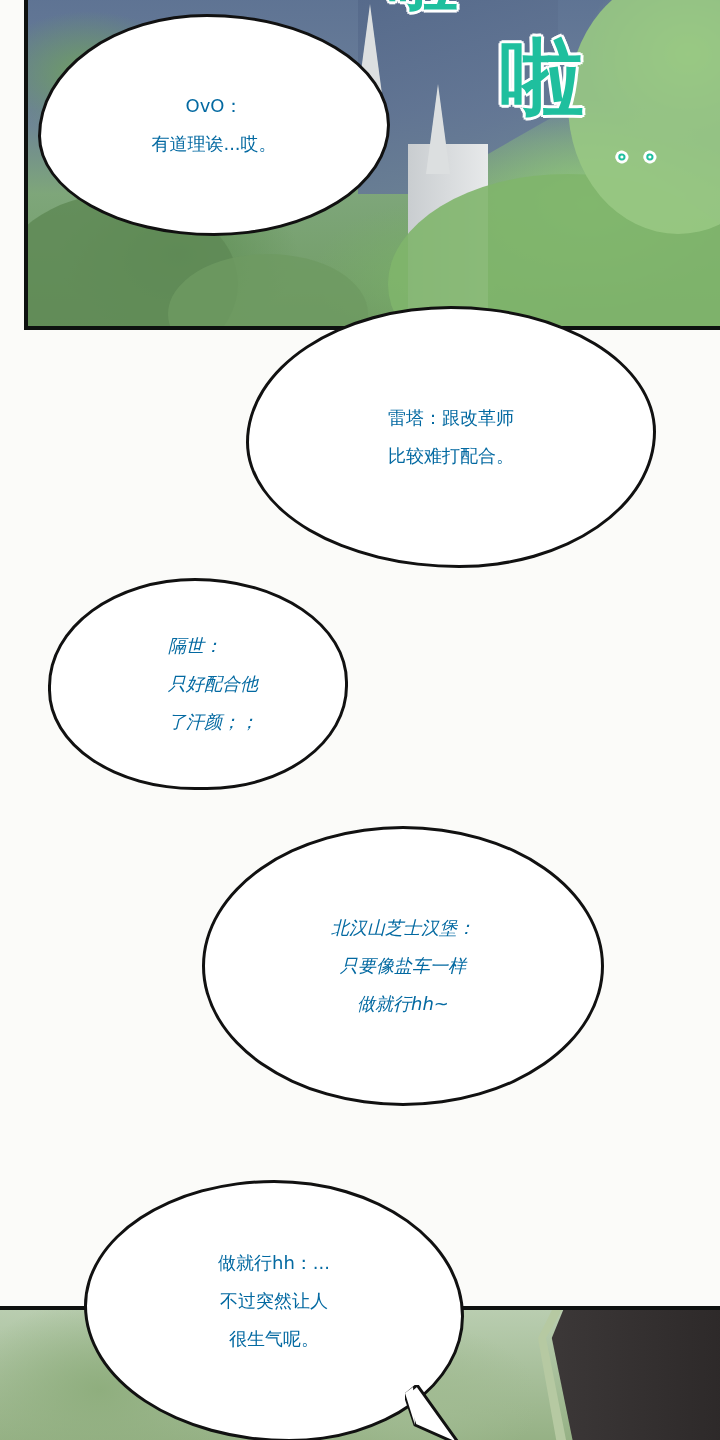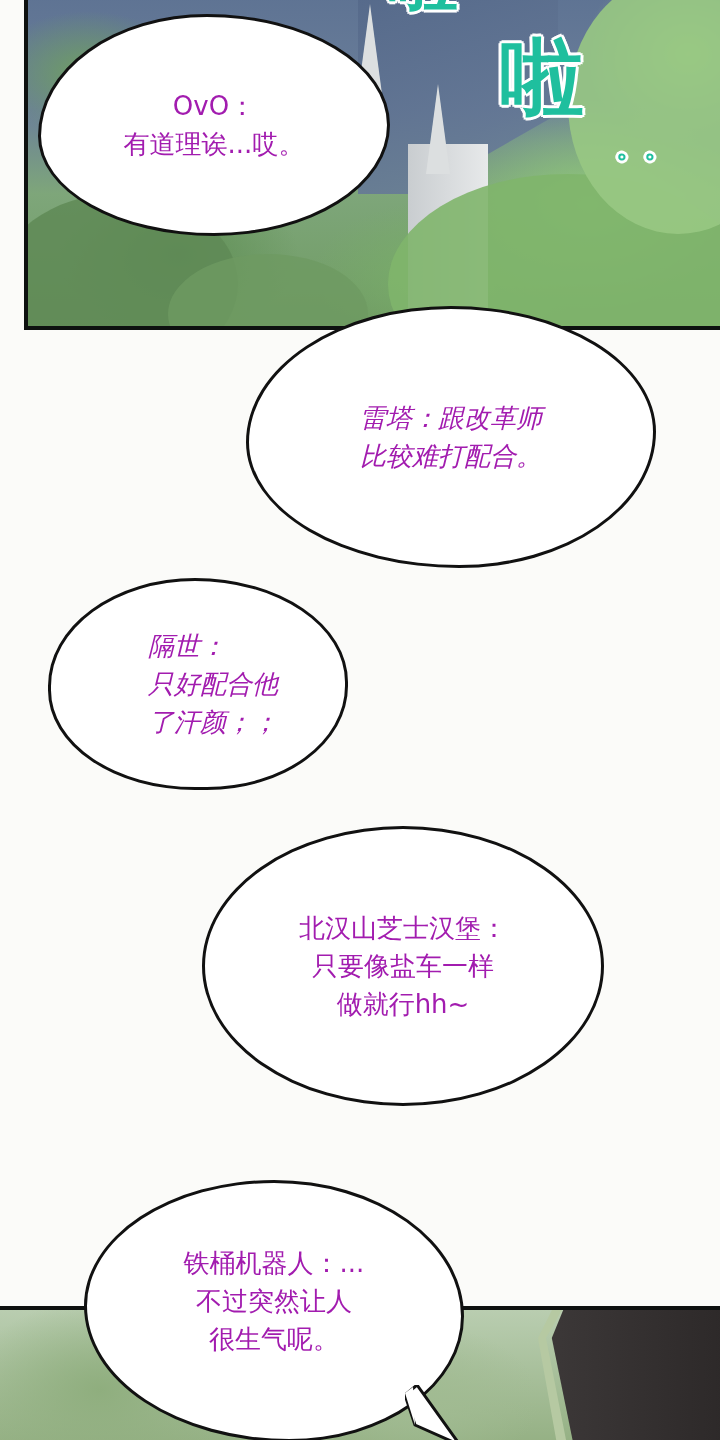--- a/index.html
+++ b/index.html
@@ -37,21 +37,21 @@
       clip-path: polygon(8% 0,100% 0,100% 100%,14% 100%,2% 20%);
       box-shadow: none; }
     .figure-edge { position: absolute; left: 538px; top: 0; width: 200px; height: 140px;
       background: #b6c9a2;
       clip-path: polygon(7% 0,12% 0,4% 20%,15% 100%,10% 100%,0 20%); }
     .sfx { position: absolute; font-weight: bold; color: #1fbf9e;
       -webkit-text-stroke: 0; text-shadow: 3px 0 #fff,-3px 0 #fff,0 3px #fff,0 -3px #fff,2px 2px #fff,-2px -2px #fff,2px -2px #fff,-2px 2px #fff;
       font-size: 84px; line-height: 1; }
     .bubble { position: absolute; background: #fff; border: 3px solid #111; border-radius: 50%;
       display: flex; align-items: center; justify-content: center; box-sizing: border-box; }
-    .bubble-text { text-align: center; color: #a21caf; font-size: 26px; line-height: 38px; white-space: pre-line; }
+    .bubble-text { text-align: center; color: #0369a1; font-size: 18px; line-height: 38px; white-space: pre-line; }
     .tail { position: absolute; width: 0; height: 0; }
   </style>
 </head>
 <body>
 
 <div id="panel-top" class="panel">
   <div class="church-roof"></div>
   <div class="church-wall"></div>
   <div class="spire" style="left:330px;top:10px;"></div>
   <div class="spire" style="left:398px;top:90px;"></div>
@@ -68,38 +68,38 @@
 <div id="panel-bottom" class="panel">
   <div class="figure-edge"></div>
   <div class="dark-figure"></div>
 </div>
 
 <div class="bubble" style="left:38px;top:14px;width:352px;height:222px;border-radius:48% 52% 50% 50%/55% 50% 50% 45%;">
   <div class="bubble-text">OvO：
 有道理诶...哎。</div>
 </div>
 
-<div class="bubble" style="left:246px;top:306px;width:410px;height:262px;border-radius:50% 50% 48% 52%/52% 48% 52% 48%;font-style:italic;">
+<div class="bubble" style="left:246px;top:306px;width:410px;height:262px;border-radius:50% 50% 48% 52%/52% 48% 52% 48%;">
   <div class="bubble-text" style="text-align:left;">雷塔：跟改革师
 比较难打配合。</div>
 </div>
 
 <div class="bubble" style="left:48px;top:578px;width:300px;height:212px;border-radius:50% 52% 48% 50%/52% 50% 50% 48%;font-style:italic;">
   <div class="bubble-text" style="text-align:left;padding-left:30px;">隔世：
 只好配合他
 了汗颜；；</div>
 </div>
 
-<div class="bubble" style="left:202px;top:826px;width:402px;height:280px;">
+<div class="bubble" style="left:202px;top:826px;width:402px;height:280px;font-style:italic;">
   <div class="bubble-text">北汉山芝士汉堡：
 只要像盐车一样
 做就行hh~</div>
 </div>
 
 <div class="bubble" style="left:84px;top:1180px;width:380px;height:262px;border-radius:50% 50% 46% 54%/48% 52% 48% 52%;">
-  <div class="bubble-text" style="margin-top:-20px;">铁桶机器人：...
+  <div class="bubble-text" style="margin-top:-20px;">做就行hh：...
 不过突然让人
 很生气呢。</div>
 </div>
 <svg class="tail" style="left:405px;top:1385px;width:60px;height:60px;" viewBox="0 0 60 60">
   <path d="M0 10 L12 0 L55 60 L10 40 Z" fill="#fff" stroke="#111" stroke-width="3" stroke-linejoin="round"></path>
   <path d="M0 8 L8 2 L10 40 Z" fill="#fff" stroke="none"></path>
 </svg>
 
 </body></html>

